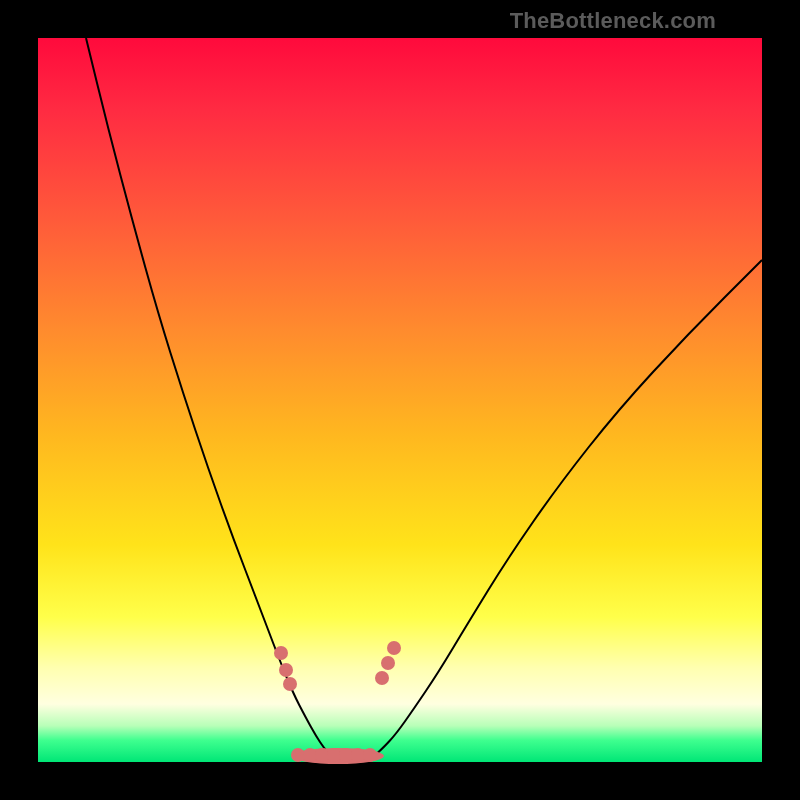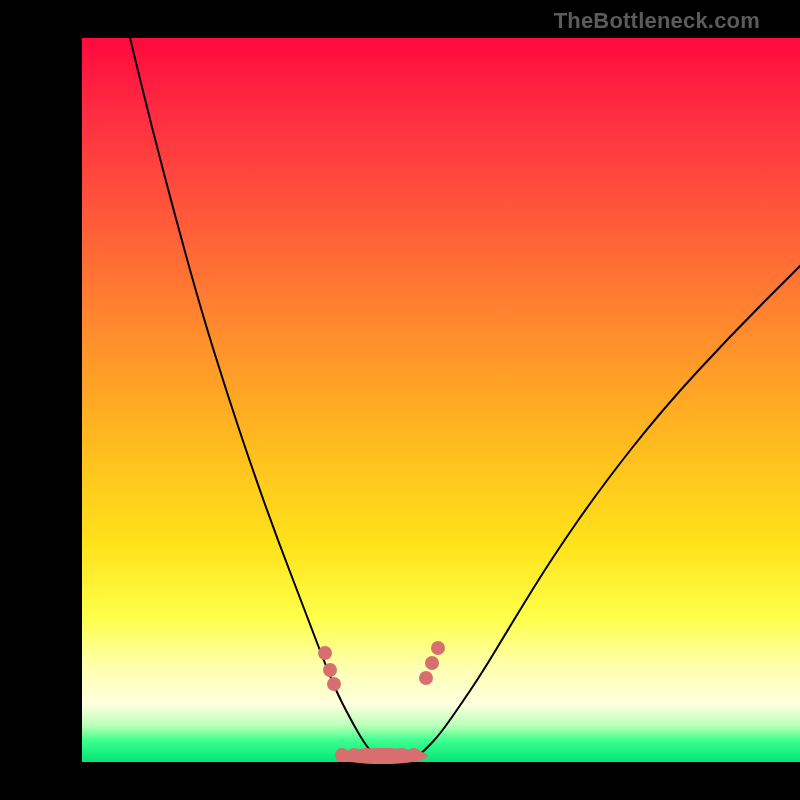--- a/index.html
+++ b/index.html
@@ -10,21 +10,20 @@
     background: #000;
     overflow: hidden;
   }
   .frame {
     position: absolute;
     left: 0;
     top: 0;
     width: 730px;
     height: 800px;
     background: #000;
-    margin-left: 44px;
   }
   .plot {
     position: absolute;
     left: 38px;
     top: 38px;
     width: 724px;
     height: 724px;
     
     background: linear-gradient(
       to bottom,

